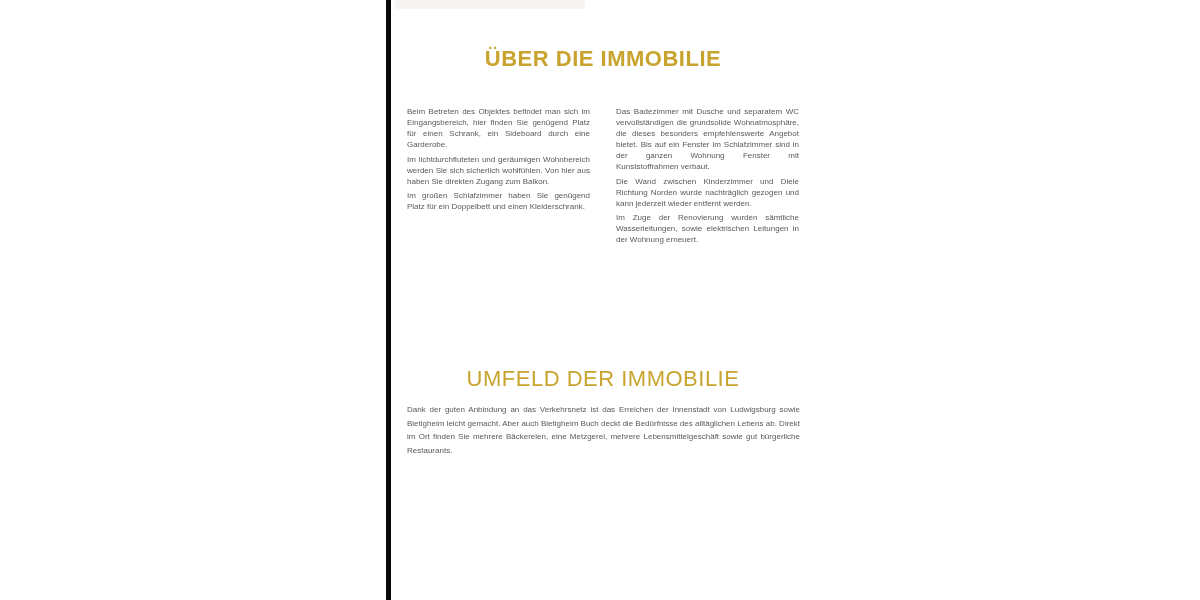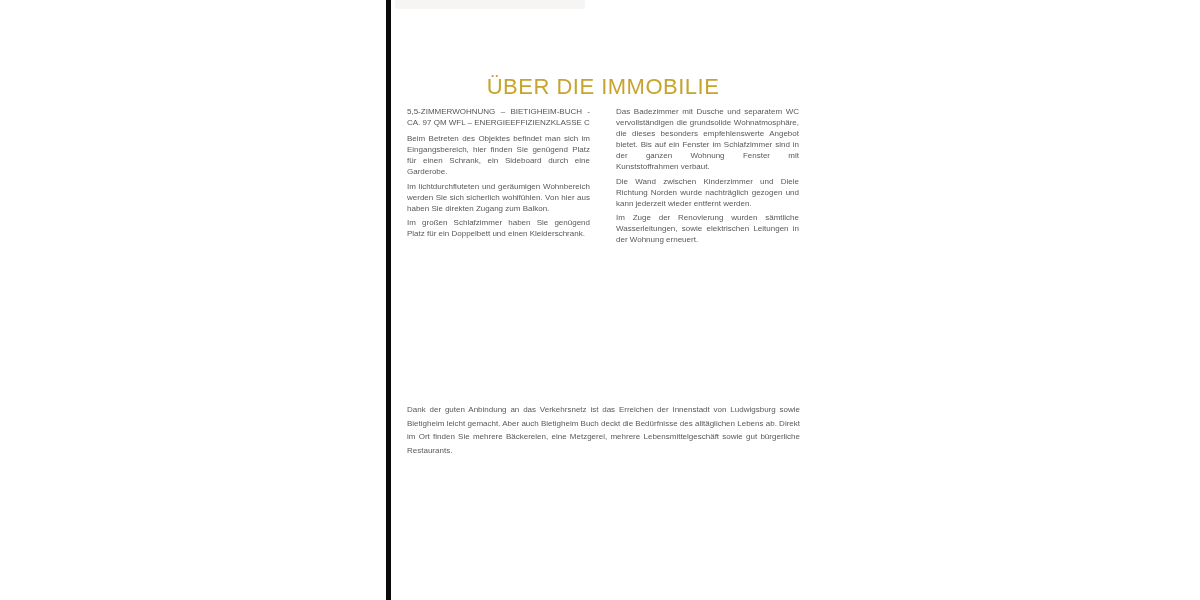--- a/index.html
+++ b/index.html
@@ -39,21 +39,21 @@
     left: 407px;
     width: 392px;
     margin: 0;
     text-align: center;
     color: #c8a42e;
     font-size: 22px;
     font-weight: 400;
     letter-spacing: 0.5px;
     white-space: nowrap;
   }
-  .about-title { top: 74px; }
+  .about-title { top: 46px; font-weight: bold; }
   .umfeld-title { top: 366px; }
   .columns {
     position: absolute;
     left: 407px;
     top: 106px;
     width: 392px;
     display: flex;
     gap: 26px;
   }
   .col {
@@ -92,30 +92,30 @@
 
 <div class="page">
 
   <div class="top-remnant"></div>
   <div class="divider"></div>
 
   <h1 class="section-title about-title">ÜBER DIE IMMOBILIE</h1>
 
   <div class="columns">
     <div class="col">
-      <p class="lead">5,5-ZIMMERWOHNUNG – BIETIGHEIM-BUCH - CA. 97 QM WFL – ENERGIEEFFIZIENZKLASSE C</p>
       <p>Beim Betreten des Objektes befindet man sich im Eingangsbereich, hier finden Sie genügend Platz für einen Schrank, ein Sideboard durch eine Garderobe.</p>
       <p>Im lichtdurchfluteten und geräumigen Wohnbereich werden Sie sich sicherlich wohlfühlen. Von hier aus haben Sie direkten Zugang zum Balkon.</p>
       <p>Im großen Schlafzimmer haben Sie genügend Platz für ein Doppelbett und einen Kleiderschrank.</p>
     </div>
     <div class="col">
       <p>Das Badezimmer mit Dusche und separatem WC vervollständigen die grundsolide Wohnatmosphäre, die dieses besonders empfehlenswerte Angebot bietet. Bis auf ein Fenster im Schlafzimmer sind in der ganzen Wohnung Fenster mit Kunststoffrahmen verbaut.</p>
       <p>Die Wand zwischen Kinderzimmer und Diele Richtung Norden wurde nachträglich gezogen und kann jederzeit wieder entfernt werden.</p>
       <p>Im Zuge der Renovierung wurden sämtliche Wasserleitungen, sowie elektrischen Leitungen in der Wohnung erneuert.</p>
     </div>
   </div>
 
+  <h1 class="section-title umfeld-title">UMFELD DER IMMOBILIE</h1>
 
   <div class="umfeld">
     <p>Dank der guten Anbindung an das Verkehrsnetz ist das Erreichen der Innenstadt von Ludwigsburg sowie Bietigheim leicht gemacht.  Aber auch Bietigheim Buch deckt die Bedürfnisse des alltäglichen Lebens ab.  Direkt im Ort finden Sie mehrere Bäckereien, eine Metzgerei, mehrere Lebensmittelgeschäft sowie gut bürgerliche Restaurants.</p>
   </div>
 
 </div>
 
 </body></html>

